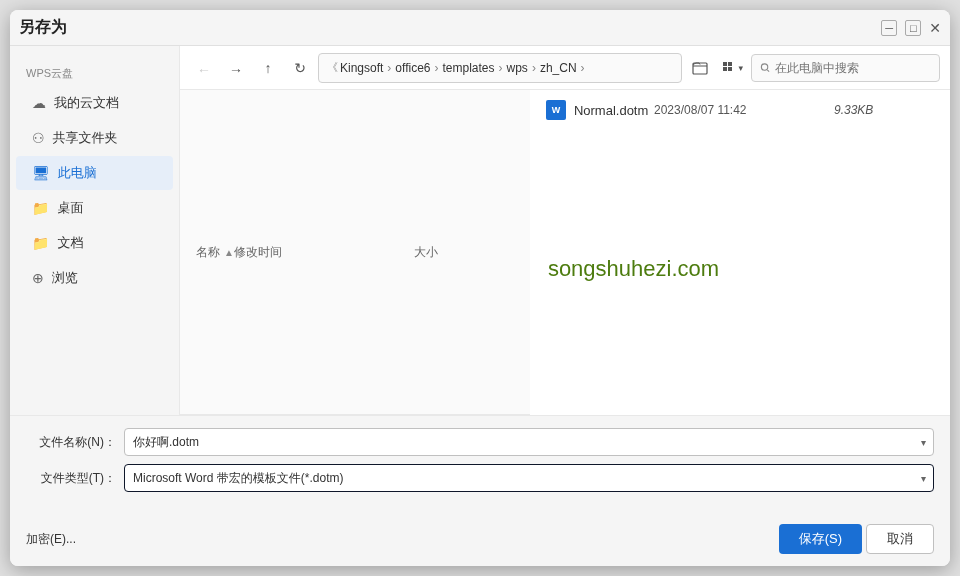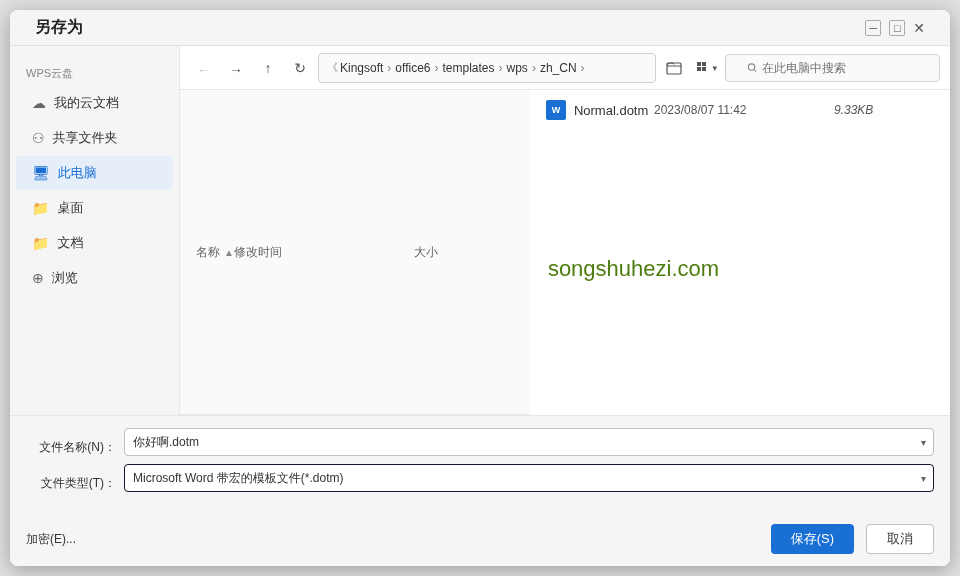--- a/index.html
+++ b/index.html
@@ -21,21 +21,21 @@
       box-shadow: 0 4px 20px rgba(0,0,0,0.3);
       display: flex;
       flex-direction: column;
       overflow: hidden;
     }
     .titlebar {
       height: 36px;
       background: #f5f5f5;
       display: flex;
       align-items: center;
-      padding: 0 25px;
+      padding: 0 9px;
       justify-content: space-between;
       border-bottom: 1px solid #e0e0e0;
     }
     .titlebar-title {
       font-size: 16px;
       font-weight: 600;
       color: #222;
     }
     .titlebar-controls {
       display: flex;
@@ -176,21 +176,21 @@
       font-size: 13px;
       color: #555;
       border-radius: 4px;
     }
     .search-box {
       display: flex;
       align-items: center;
       height: 28px;
       border: 1px solid #d0d0d0;
       border-radius: 4px;
-      padding: 0 21px;
+      padding: 0 8px;
       gap: 4px;
       background: #fafafa;
       min-width: 140px;
     }
     .search-input {
       border: none;
       background: none;
       font-size: 12px;
       color: #555;
       outline: none;
@@ -252,21 +252,21 @@
     .bottom-area {
       border-top: 1px solid #e8e8e8;
       padding: 12px 16px;
       background: #f5f5f5;
       display: flex;
       flex-direction: column;
       gap: 8px;
     }
     .form-row {
       display: flex;
-      align-items: flex-end;
+      align-items: center;
       gap: 8px;
     }
     .form-label {
       font-size: 12px;
       color: #333;
       min-width: 90px;
       text-align: right;
     }
     .form-input {
       flex: 1;
@@ -334,21 +334,21 @@
       justify-content: space-between;
       margin-top: 24px;
     }
     .encrypt-label {
       font-size: 12px;
       color: #333;
       cursor: pointer;
     }
     .button-group {
       display: flex;
-      gap: 12px;
+      gap: 4px;
     }
     .btn-save {
       height: 30px;
       padding: 0 20px;
       background: #1a6fd4;
       color: #fff;
       border: none;
       border-radius: 4px;
       font-size: 13px;
       cursor: pointer;

